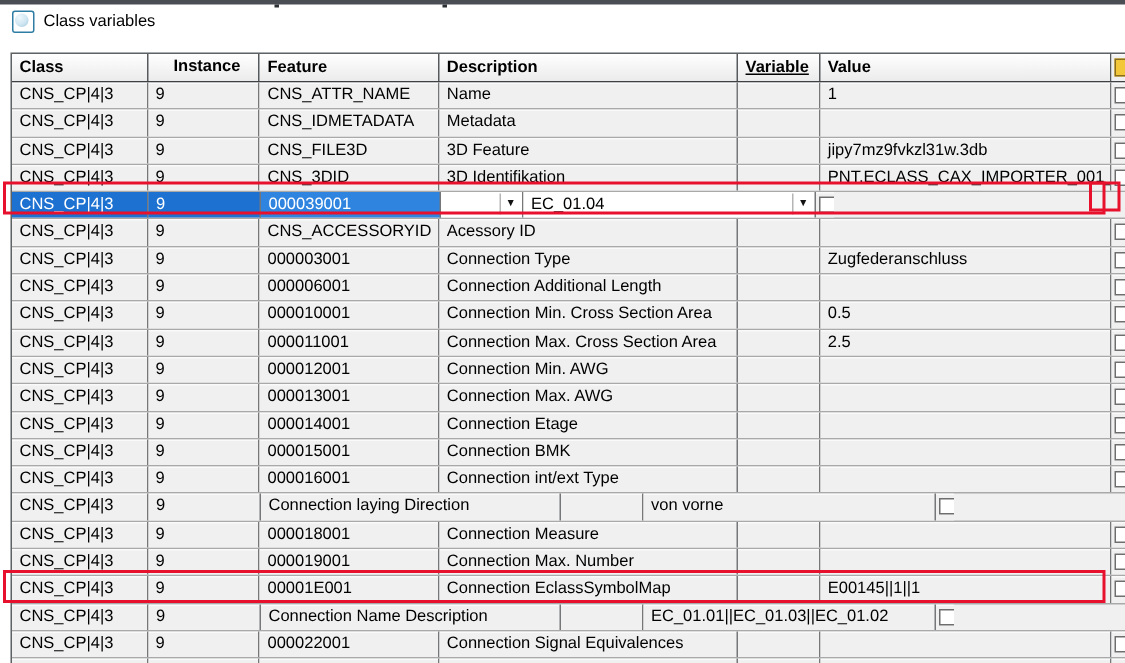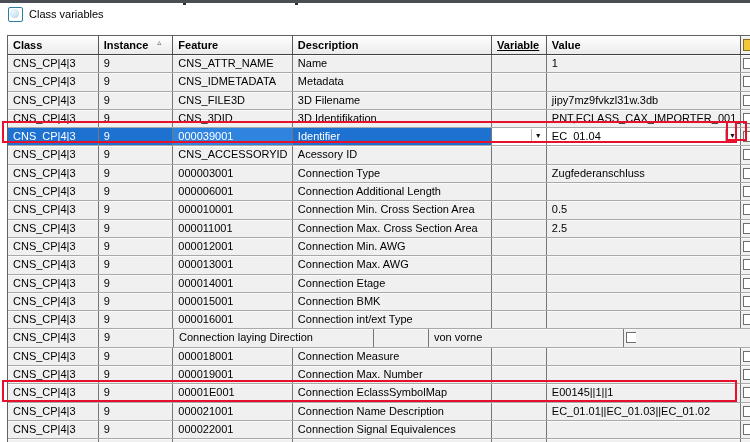--- a/index.html
+++ b/index.html
@@ -54,21 +54,21 @@
 <div class="titlebar">
   <div class="title-icon"></div>
   <div class="title-text">Class variables</div>
 </div>
 
 <div class="grid">
   <div class="hdr">
       <div class="hcell" style="width: 91px;">
         <span>Class</span>
       </div>
-      <div class="hcell" style="width: 75px;">
+      <div class="hcell" style="width: 75px; flex-direction: column;">
         <span>Instance</span>
         <span class="sort-caret">▵</span>
       </div>
       <div class="hcell" style="width: 120px;">
         <span>Feature</span>
       </div>
       <div class="hcell" style="width: 200px;">
         <span>Description</span>
       </div>
       <div class="hcell" style="width: 55px; text-decoration: underline;">
@@ -101,21 +101,21 @@
         <div class="cell" style="width: 55px;"></div>
         <div class="cell" style="width: 195px;"></div>
         <div class="cell chk-col" style="width: 12px;">
           <span class="chk"></span>
         </div>
       </div>
       <div class="row">
         <div class="cell" style="width: 91px;">CNS_CP|4|3</div>
         <div class="cell" style="width: 75px;">9</div>
         <div class="cell" style="width: 120px;">CNS_FILE3D</div>
-        <div class="cell" style="width: 200px;">3D Filename</div>
+        <div class="cell" style="width: 200px;">3D Feature</div>
         <div class="cell" style="width: 55px;"></div>
         <div class="cell" style="width: 195px;">jipy7mz9fvkzl31w.3db</div>
         <div class="cell chk-col" style="width: 12px;">
           <span class="chk"></span>
         </div>
       </div>
       <div class="row">
         <div class="cell" style="width: 91px;">CNS_CP|4|3</div>
         <div class="cell" style="width: 75px;">9</div>
         <div class="cell" style="width: 120px;">CNS_3DID</div>
@@ -123,21 +123,20 @@
         <div class="cell" style="width: 55px;"></div>
         <div class="cell" style="width: 195px;">PNT,ECLASS_CAX_IMPORTER_001_CP_4</div>
         <div class="cell chk-col" style="width: 12px;">
           <span class="chk"></span>
         </div>
       </div>
       <div class="row sel">
         <div class="cell selbg" style="width: 91px;">CNS_CP|4|3</div>
         <div class="cell selbg" style="width: 75px;">9</div>
         <div class="cell focuscell" style="width: 120px;">000039001</div>
-        <div class="cell selbg" style="width: 200px;">Identifier</div>
         <div class="cell combo" style="width: 55px;"><span></span><span class="arrow-btn">▼</span></div>
         <div class="cell combo" style="width: 195px;"><span>EC_01.04</span><span class="arrow-btn">▼</span></div>
         <div class="cell chk-col" style="width: 12px;">
           <span class="chk"></span>
         </div>
       </div>
       <div class="row">
         <div class="cell" style="width: 91px;">CNS_CP|4|3</div>
         <div class="cell" style="width: 75px;">9</div>
         <div class="cell" style="width: 120px;">CNS_ACCESSORYID</div>
@@ -286,21 +285,20 @@
         <div class="cell" style="width: 200px;">Connection EclassSymbolMap</div>
         <div class="cell" style="width: 55px;"></div>
         <div class="cell" style="width: 195px;">E00145||1||1</div>
         <div class="cell chk-col" style="width: 12px;">
           <span class="chk"></span>
         </div>
       </div>
       <div class="row">
         <div class="cell" style="width: 91px;">CNS_CP|4|3</div>
         <div class="cell" style="width: 75px;">9</div>
-        <div class="cell" style="width: 120px;">000021001</div>
         <div class="cell" style="width: 200px;">Connection Name Description</div>
         <div class="cell" style="width: 55px;"></div>
         <div class="cell" style="width: 195px;">EC_01.01||EC_01.03||EC_01.02</div>
         <div class="cell chk-col" style="width: 12px;">
           <span class="chk"></span>
         </div>
       </div>
       <div class="row">
         <div class="cell" style="width: 91px;">CNS_CP|4|3</div>
         <div class="cell" style="width: 75px;">9</div>

